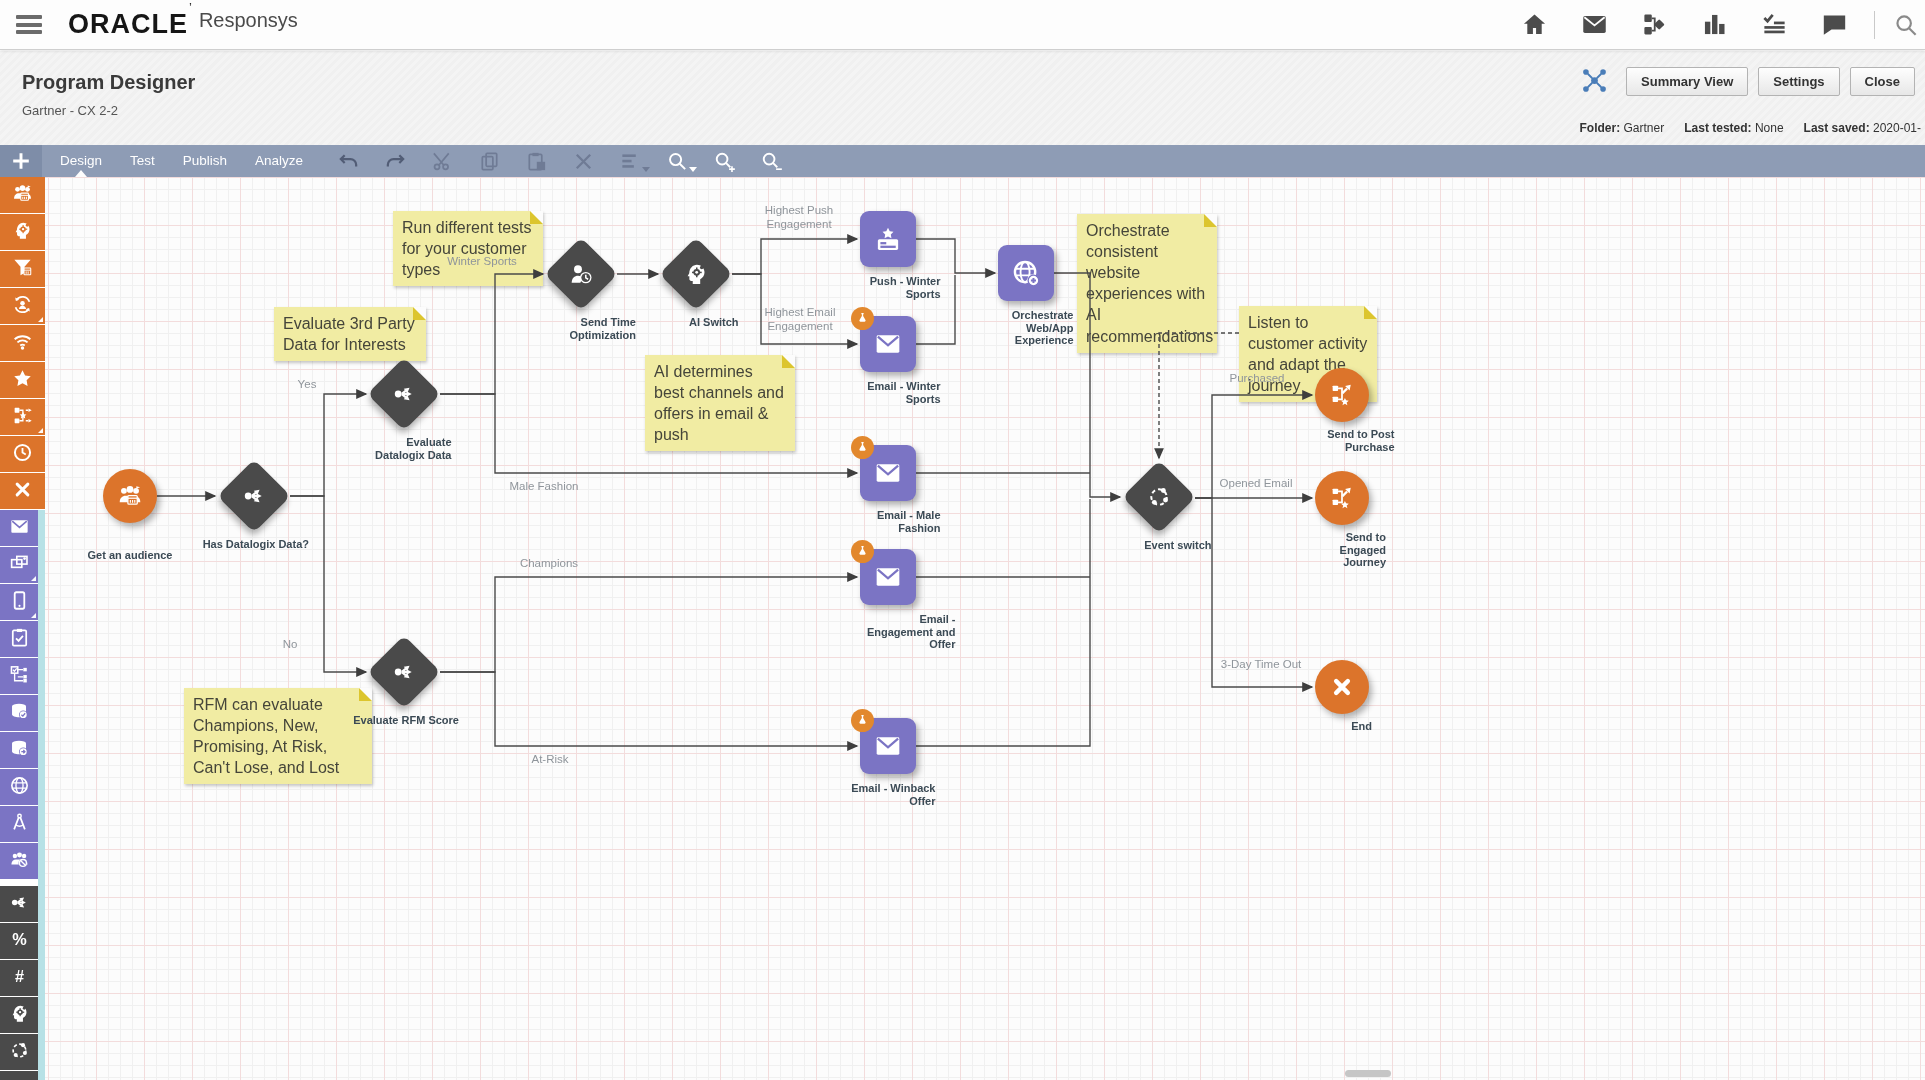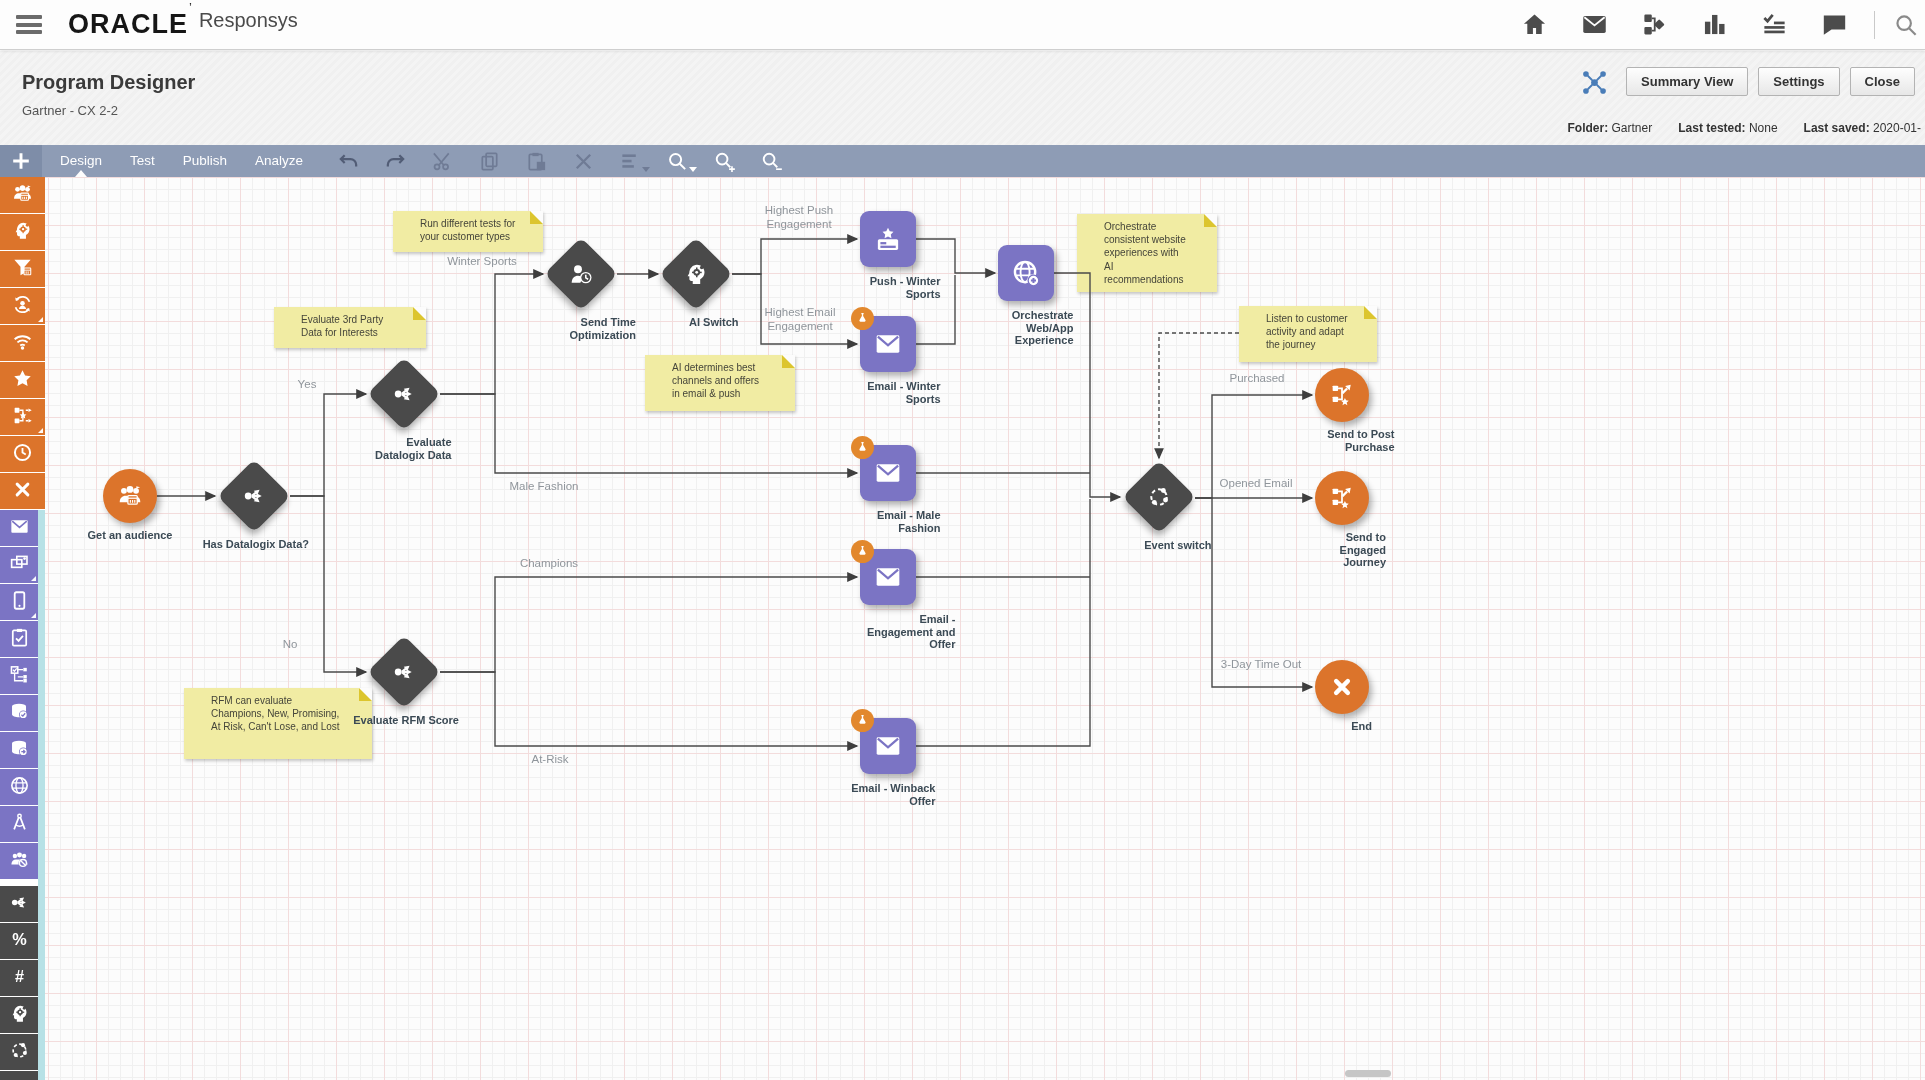--- a/index.html
+++ b/index.html
@@ -26,28 +26,28 @@
   .tb-icon{width:27px;height:27px;color:#4c4c4c;cursor:pointer}
   .tb-icon svg,.search svg{width:100%;height:100%}
   .topbar-divider{width:1px;height:28px;background:#c9c9c9;margin-right:18px}
   .search{width:26px;height:26px;color:#8a8a8a;margin-right:6px;cursor:pointer}
 
   
   .pagehead{position:absolute;left:0;top:51px;width:100%;height:94px;z-index:19;
     background:repeating-linear-gradient(135deg,#f4f4f4 0 3px,#f0f0f0 3px 6px)}
   .pagehead h1{font-size:20px;font-weight:bold;color:#3a3a3a;position:absolute;left:22px;top:20px}
   .subtitle{position:absolute;left:22px;top:52px;font-size:13px;color:#555}
-  .ph-right{position:absolute;right:10px;top:16px;display:flex;align-items:flex-end;gap:10px}
+  .ph-right{position:absolute;right:10px;top:16px;display:flex;align-items:flex-start;gap:10px}
   .fit-icon{width:27px;height:27px;margin-right:8px;cursor:pointer}
   .fit-icon svg{width:100%;height:100%}
   .btn{background:linear-gradient(#fefefe,#e7e7e7);border:1px solid #b3b3b3;border-radius:2px;
     padding:6px 14px;font-family:inherit;font-size:13px;font-weight:bold;color:#333;cursor:pointer}
   .meta{position:absolute;right:4px;bottom:10px;font-size:12px;color:#333;white-space:nowrap}
   .meta b{font-weight:bold}
-  .meta .mi{margin-left:26px}
+  .meta .mi{margin-left:20px}
 
   
   .toolbar{position:absolute;left:0;top:145px;width:100%;height:32px;background:var(--toolbar);
     display:flex;align-items:center;z-index:18}
   .add-tile{width:42px;height:32px;background:#7e8da8;display:flex;align-items:center;justify-content:center;cursor:pointer}
   .add-tile svg{width:22px;height:22px}
   .tabs{display:flex;gap:28px;margin-left:18px}
   .tab{color:#fff;font-size:13.5px;cursor:pointer;position:relative;height:32px;line-height:32px}
   .tab-caret{position:absolute;bottom:0;left:50%;transform:translateX(-50%);width:0;height:0;
     border-left:6px solid transparent;border-right:6px solid transparent;border-bottom:7px solid #fdfdfd}
@@ -76,22 +76,22 @@
     background-image:
       linear-gradient(var(--grid-major) 1px,transparent 1px),
       linear-gradient(90deg,var(--grid-major) 1px,transparent 1px),
       linear-gradient(#f0f0f0 1px,transparent 1px),
       linear-gradient(90deg,#f0f0f0 1px,transparent 1px);
     background-size:48px 48px,48px 48px,12px 12px,12px 12px}
   #edges{position:absolute;left:0;top:0;z-index:3}
   #edges polyline{fill:none;stroke:#4a4a4a;stroke-width:1.4}
   #edges polyline.dashed{stroke-dasharray:4 3}
 
-  .note{position:absolute;background:var(--sticky);z-index:2;font-size:10px;line-height:1.32;color:#45453a;
-    padding:6px 27px;box-shadow:1px 2px 3px rgba(0,0,0,.22)}
+  .note{position:absolute;background:var(--sticky);z-index:2;font-size:16px;line-height:1.32;color:#45453a;
+    padding:6px 9px;box-shadow:1px 2px 3px rgba(0,0,0,.22)}
   .note::after{content:"";position:absolute;top:0;right:0;
     border-top:13px solid #fcfcfc;border-left:13px solid var(--sticky-fold)}
 
   .elabel{position:absolute;z-index:3;transform:translate(-50%,-50%);font-size:11.5px;color:#8f959b;
     text-align:center;line-height:1.2;white-space:nowrap}
   .elabel.wrap{white-space:normal}
 
   .node{position:absolute;z-index:4;width:0;height:0;cursor:pointer}
   .shape{position:absolute;left:0;top:0;transform:translate(-50%,-50%);box-shadow:3px 4px 6px rgba(0,0,0,.3)}
   .node.diamond{--bg:var(--node-dark)} .node.square{--bg:var(--purple)} .node.circle{--bg:var(--orange)}
@@ -318,21 +318,21 @@
                 <circle cx="17.2" cy="7.6" r="2.5"></circle>
                 <path d="M3.2 16.9c0-3.1 2.3-5.2 5-5.2h7.6c2.7 0 5 2.1 5 5.2v.5H3.2z"></path>
                 <path d="M17.4 3.6l3.2 1-3.2 1.1z"></path>
               </g>
               <rect x="10.2" y="11.6" width="8" height="7.4" rx="0.8" fill="var(--bg)" stroke="#fff" stroke-width="1.1"></rect>
               <path d="M10.2 13.9h8" stroke="#fff" stroke-width="1.1"></path>
               <g stroke="#fff" stroke-width="1">
                 <path d="M12.3 15.4v2.4M14.2 15.4v2.4M16.1 15.4v2.4"></path>
               </g>
             </svg></span>
-          <div class="nlabel" style="width: 85px;">Get an audience</div>
+          <div class="nlabel" style="width: 85px; margin-top: 20px;">Get an audience</div>
         </div>
         <div class="node diamond" style="left: 254px; top: 319px;">
           <div class="shape"></div>
           <span class="nicon"><svg viewBox="0 0 24 24" xmlns="http://www.w3.org/2000/svg">
               <g fill="#fff">
                 <circle cx="7" cy="12" r="2.9"></circle>
                 <g>
                   <rect x="10.2" y="11" width="4.4" height="2"></rect>
                   <path d="M14.2 9.6 18.6 12l-4.4 2.4z"></path>
                 </g>

